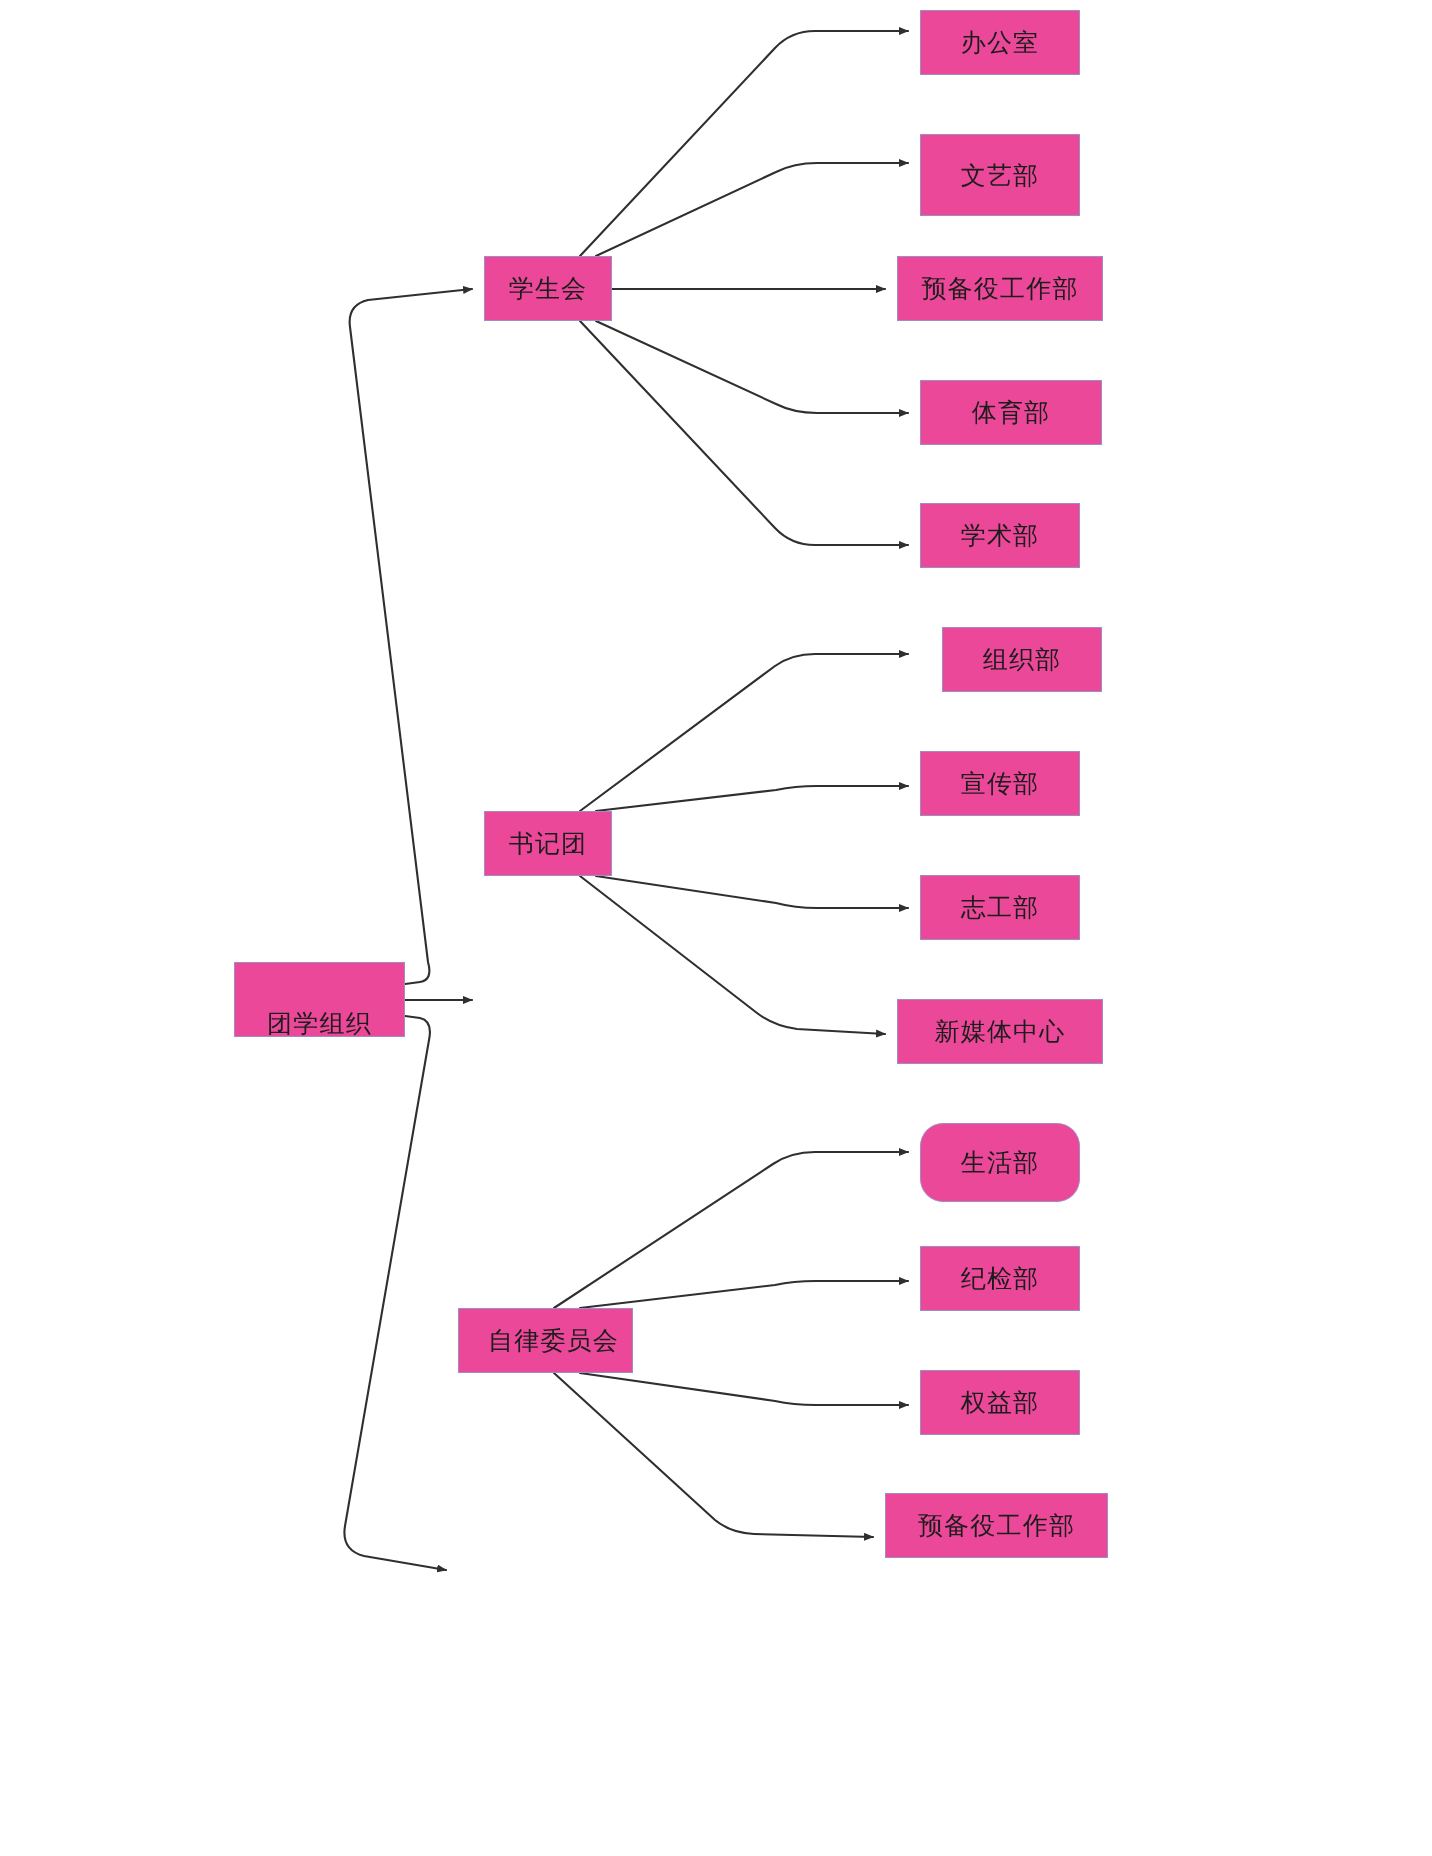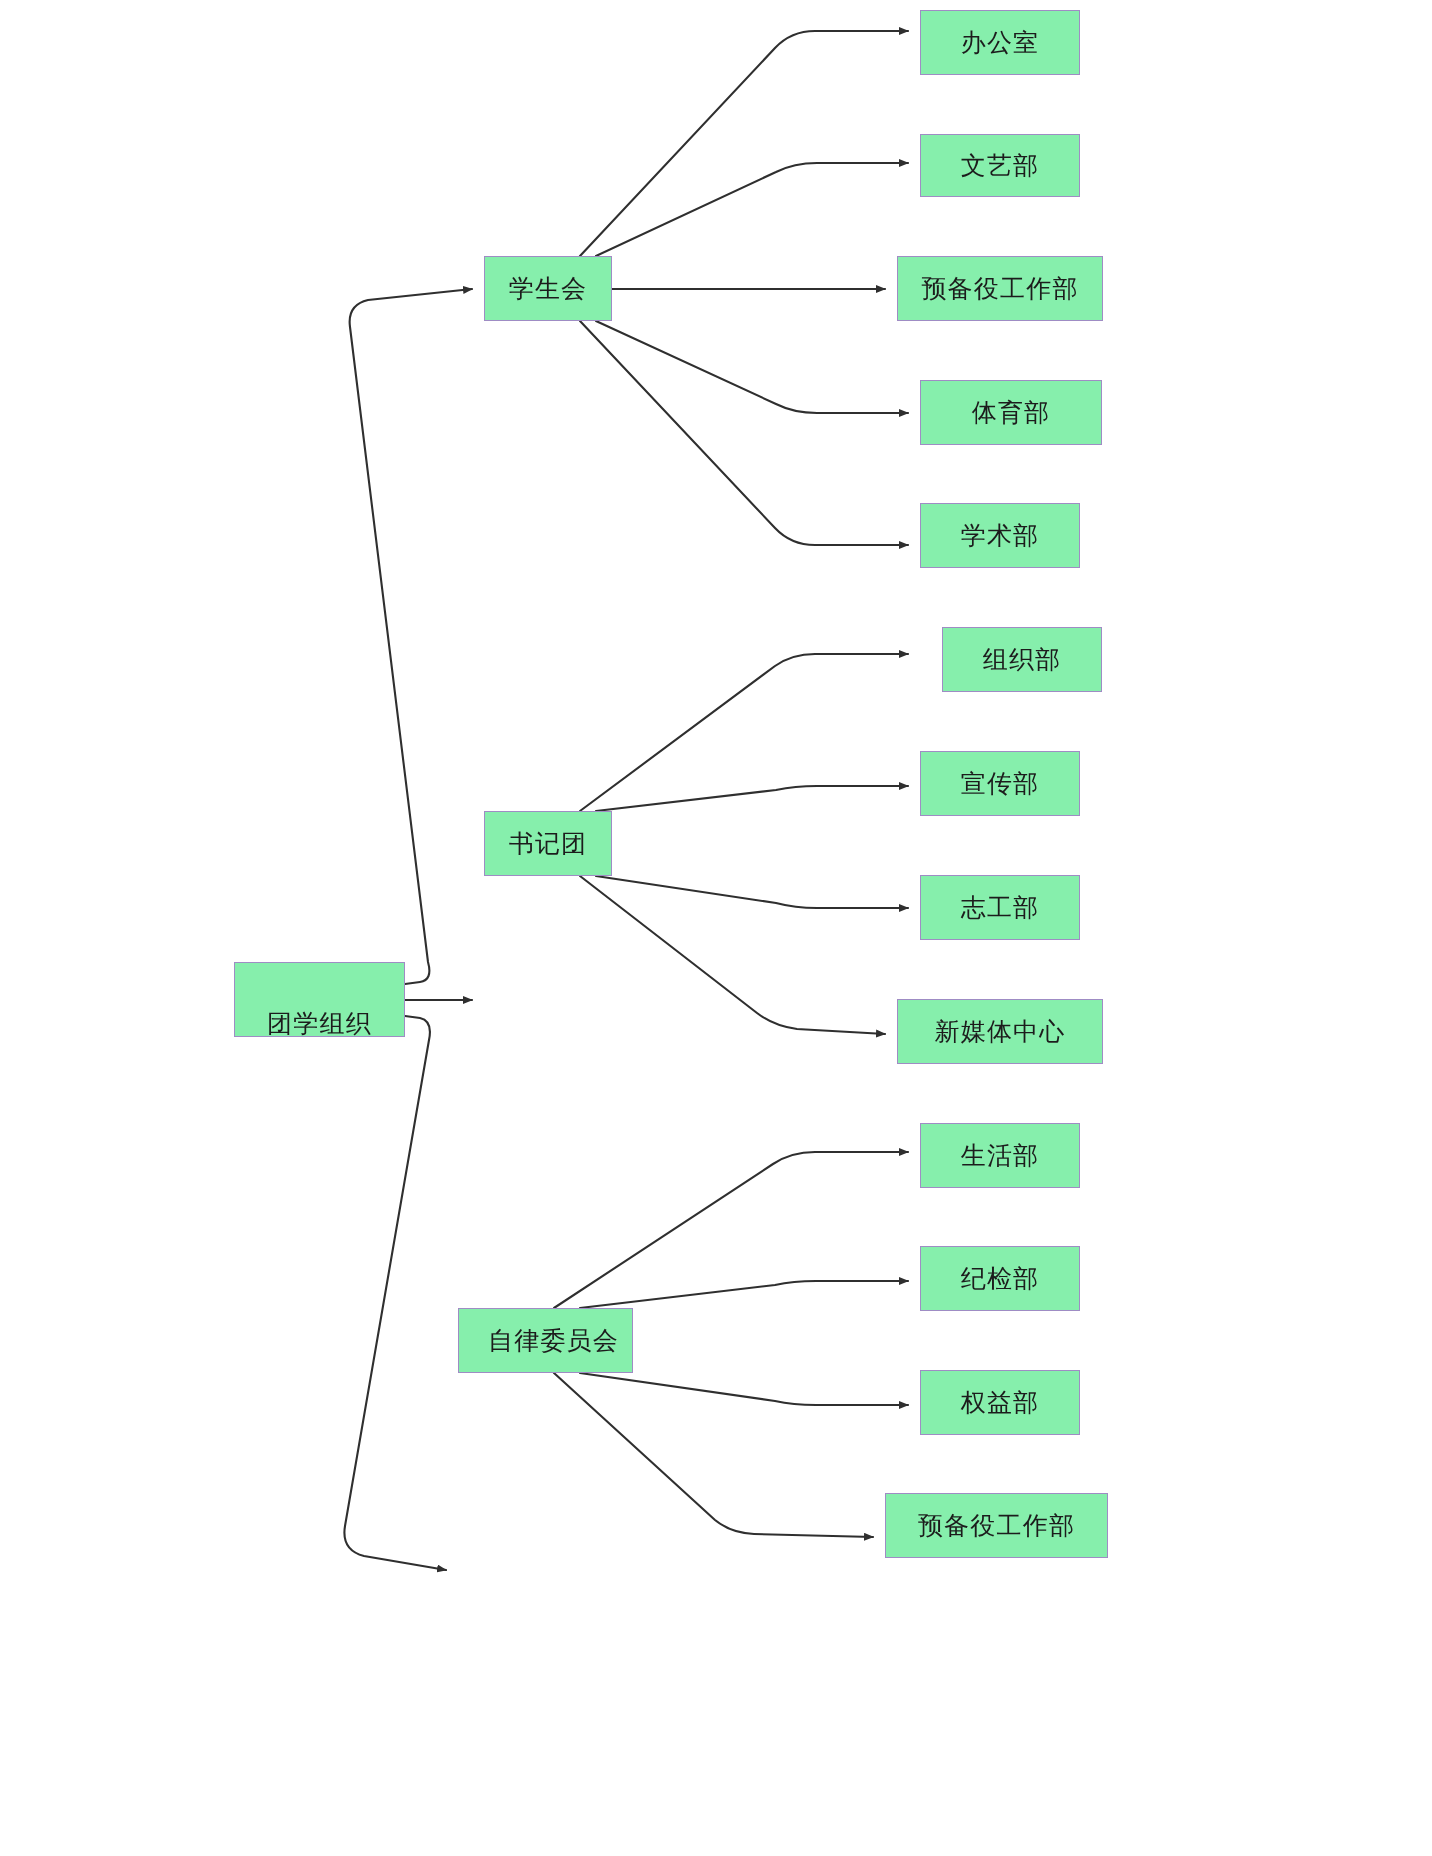--- a/index.html
+++ b/index.html
@@ -19,21 +19,21 @@
     position: absolute;
     left: 0;
     top: 0;
     width: 1432px;
     height: 1856px;
     pointer-events: none;
   }
   .node {
     position: absolute;
     box-sizing: border-box;
-    background: #86efac;
+    background: #ec4899;
     border: 1.6px solid #9f8cc4;
     display: flex;
     align-items: center;
     justify-content: center;
     color: #1c1c1c;
     font-size: 25px;
     letter-spacing: 1.2px;
     line-height: 1;
     white-space: nowrap;
   }
@@ -90,21 +90,21 @@
     <span class="node-label">书记团</span>
   </div>
 
   <div class="node" style="left:458px; top:1308px; width:175px; height:65px;padding-left:16px;">
     <span class="node-label">自律委员会</span>
   </div>
 
   <div class="node" style="left:920px; top:10px; width:160px; height:65px;">
     <span class="node-label">办公室</span>
   </div>
-  <div class="node" style="left:920px; top:134px; width:160px; height:63px;">
+  <div class="node" style="left:920px; top:134px; width:160px; height:82px;">
     <span class="node-label">文艺部</span>
   </div>
   <div class="node" style="left:897px; top:256px; width:206px; height:65px;">
     <span class="node-label">预备役工作部</span>
   </div>
   <div class="node" style="left:920px; top:380px; width:182px; height:65px;">
     <span class="node-label">体育部</span>
   </div>
   <div class="node" style="left:920px; top:503px; width:160px; height:65px;">
     <span class="node-label">学术部</span>
@@ -116,21 +116,21 @@
   <div class="node" style="left:920px; top:751px; width:160px; height:65px;">
     <span class="node-label">宣传部</span>
   </div>
   <div class="node" style="left:920px; top:875px; width:160px; height:65px;">
     <span class="node-label">志工部</span>
   </div>
   <div class="node" style="left:897px; top:999px; width:206px; height:65px;">
     <span class="node-label">新媒体中心</span>
   </div>
 
-  <div class="node" style="left:920px; top:1123px; width:160px; height:65px;">
+  <div class="node" style="left:920px; top:1123px; width:160px; height:79px;border-radius:23px;">
     <span class="node-label">生活部</span>
   </div>
   <div class="node" style="left:920px; top:1246px; width:160px; height:65px;">
     <span class="node-label">纪检部</span>
   </div>
   <div class="node" style="left:920px; top:1370px; width:160px; height:65px;">
     <span class="node-label">权益部</span>
   </div>
   <div class="node" style="left:885px; top:1493px; width:223px; height:65px;">
     <span class="node-label">预备役工作部</span>

